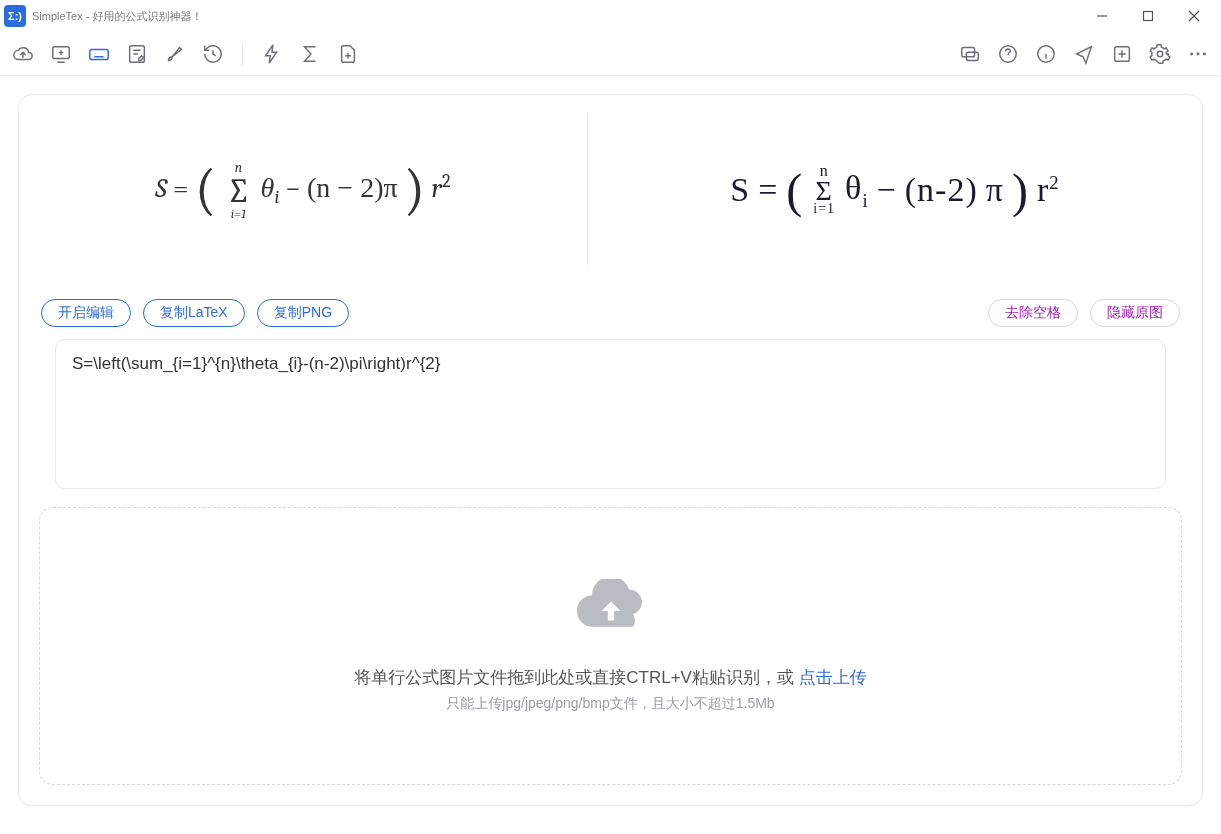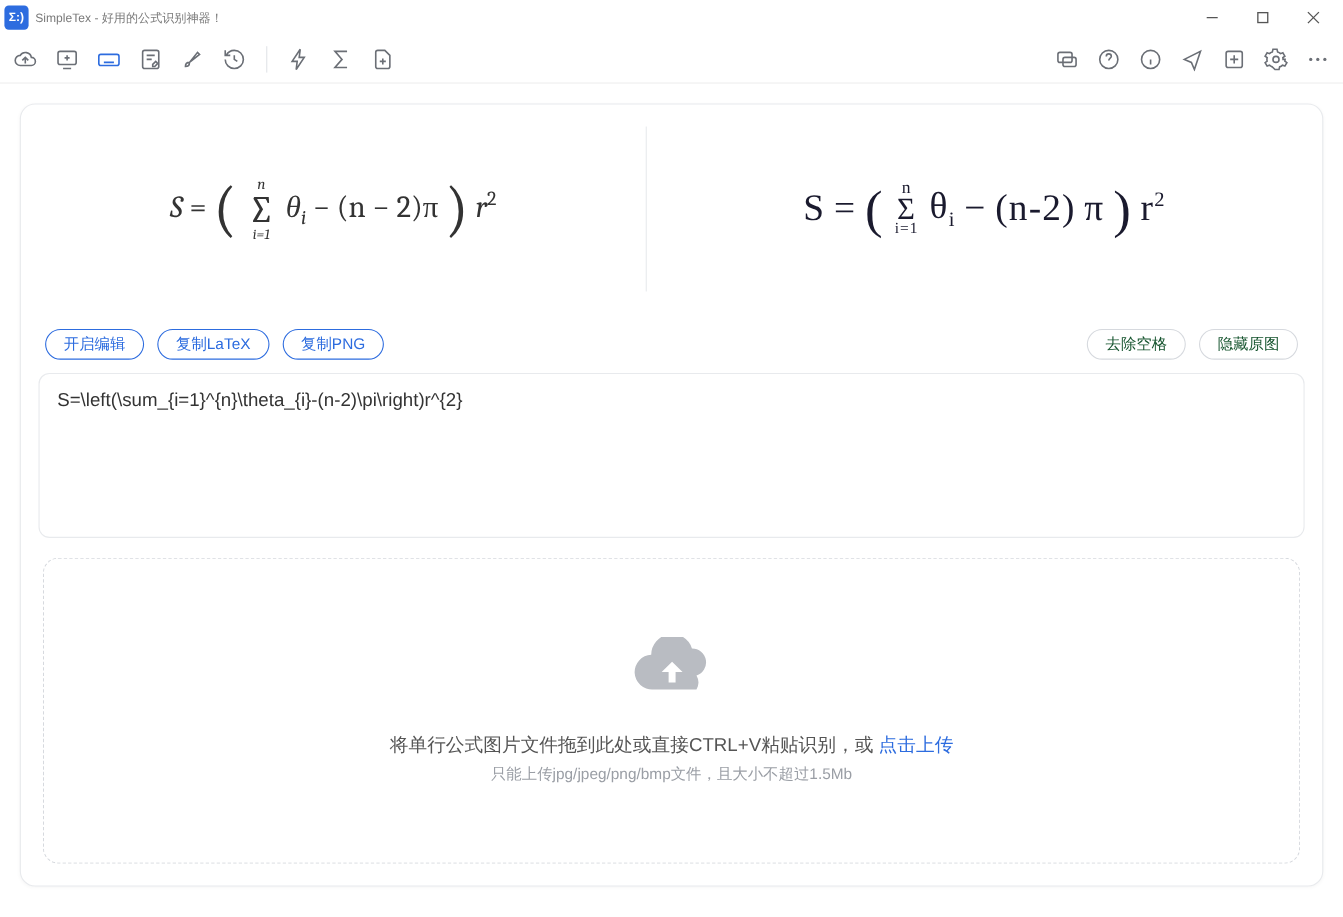--- a/index.html
+++ b/index.html
@@ -32,24 +32,24 @@
   .formula .sum { display: inline-flex; flex-direction: column; align-items: center; vertical-align: middle; font-style: normal; margin: 0 4px;}
   .formula .sum .top { font-size: 14px; font-style: italic;}
   .formula .sum .mid { font-size: 34px; line-height: 0.9;}
   .formula .sum .bot { font-size: 13px; font-style: italic;}
   .formula .paren { font-size: 56px; font-style: normal; vertical-align: middle; line-height: 0; font-family: "STIXGeneral", Cambria, serif;}
   .formula sup { font-size: 0.65em; vertical-align: super; font-style: normal;}
   .formula sub { font-size: 0.65em; vertical-align: sub; font-style: italic;}
 
   .action-bar { display: flex; align-items: center; padding: 14px 22px 6px; gap: 12px; justify-content: center; }
   .pill-btn { border: 1px solid #2d6cdf; color: #2d6cdf; background: #fff; border-radius: 999px; padding: 4px 16px; font-size: 14px; cursor: pointer;}
-  .pill-btn.gray { border-color: #d6d9de; color: #14532d; }
+  .pill-btn.gray { border-color: #d6d9de; color: #a21caf; }
   .action-bar .spacer { flex: 1; }
 
-  .latex-box { margin: 6px 16px 16px; border: 1px solid #e8eaed; border-radius: 10px; min-height: 150px; padding: 14px 16px; font-size: 17px; color: #333; }
+  .latex-box { margin: 6px 36px 16px; border: 1px solid #e8eaed; border-radius: 10px; min-height: 150px; padding: 14px 16px; font-size: 17px; color: #333; }
 
   .upload-area { margin: 18px 20px 20px; border: 1.6px dashed #d6d9de; border-radius: 14px; height: 278px; display: flex; flex-direction: column; align-items: center; justify-content: center; color: #808590; }
   .upload-area .cloud-icon { color: #b9bcc2; margin-bottom: 20px; }
   .upload-area .line1 { font-size: 17px; color: #555; margin-bottom: 6px; }
   .upload-area .link { color: #2d6cdf; cursor: pointer; }
   .upload-area .line2 { font-size: 14px; color: #9a9ea5; }
 
   .hw { display: inline-flex; align-items: center; gap: 8px; }
   .hw .sumhw { display: inline-flex; flex-direction: column; align-items: center; line-height: 0.9; font-size: 20px; margin: 0 2px;}
   .hw .sumhw .t { font-size: 16px;}
@@ -190,21 +190,21 @@
         <div class="formula">
           <span>S</span> <span style="font-style:normal;">=</span>
           <span class="paren">(</span>
           <span class="sum">
             <span class="top">n</span>
             <span class="mid">∑</span>
             <span class="bot">i=1</span>
           </span>
           <span>θ</span><sub>i</sub>
           <span style="font-style:normal;"> − </span>
-          <span style="font-style:normal;">(n − 2)π</span>
+          <span style="font-style:normal;font-family:Liberation Serif, serif;">(n − 2)π</span>
           <span class="paren">)</span>
           <span> r</span><sup>2</sup>
         </div>
       </div>
       <div class="preview-divider"></div>
       <div class="preview-right">
         <div class="handwritten hw">
           <span>S</span>
             <span>=</span>
             <span style="font-size:48px;">(</span>

